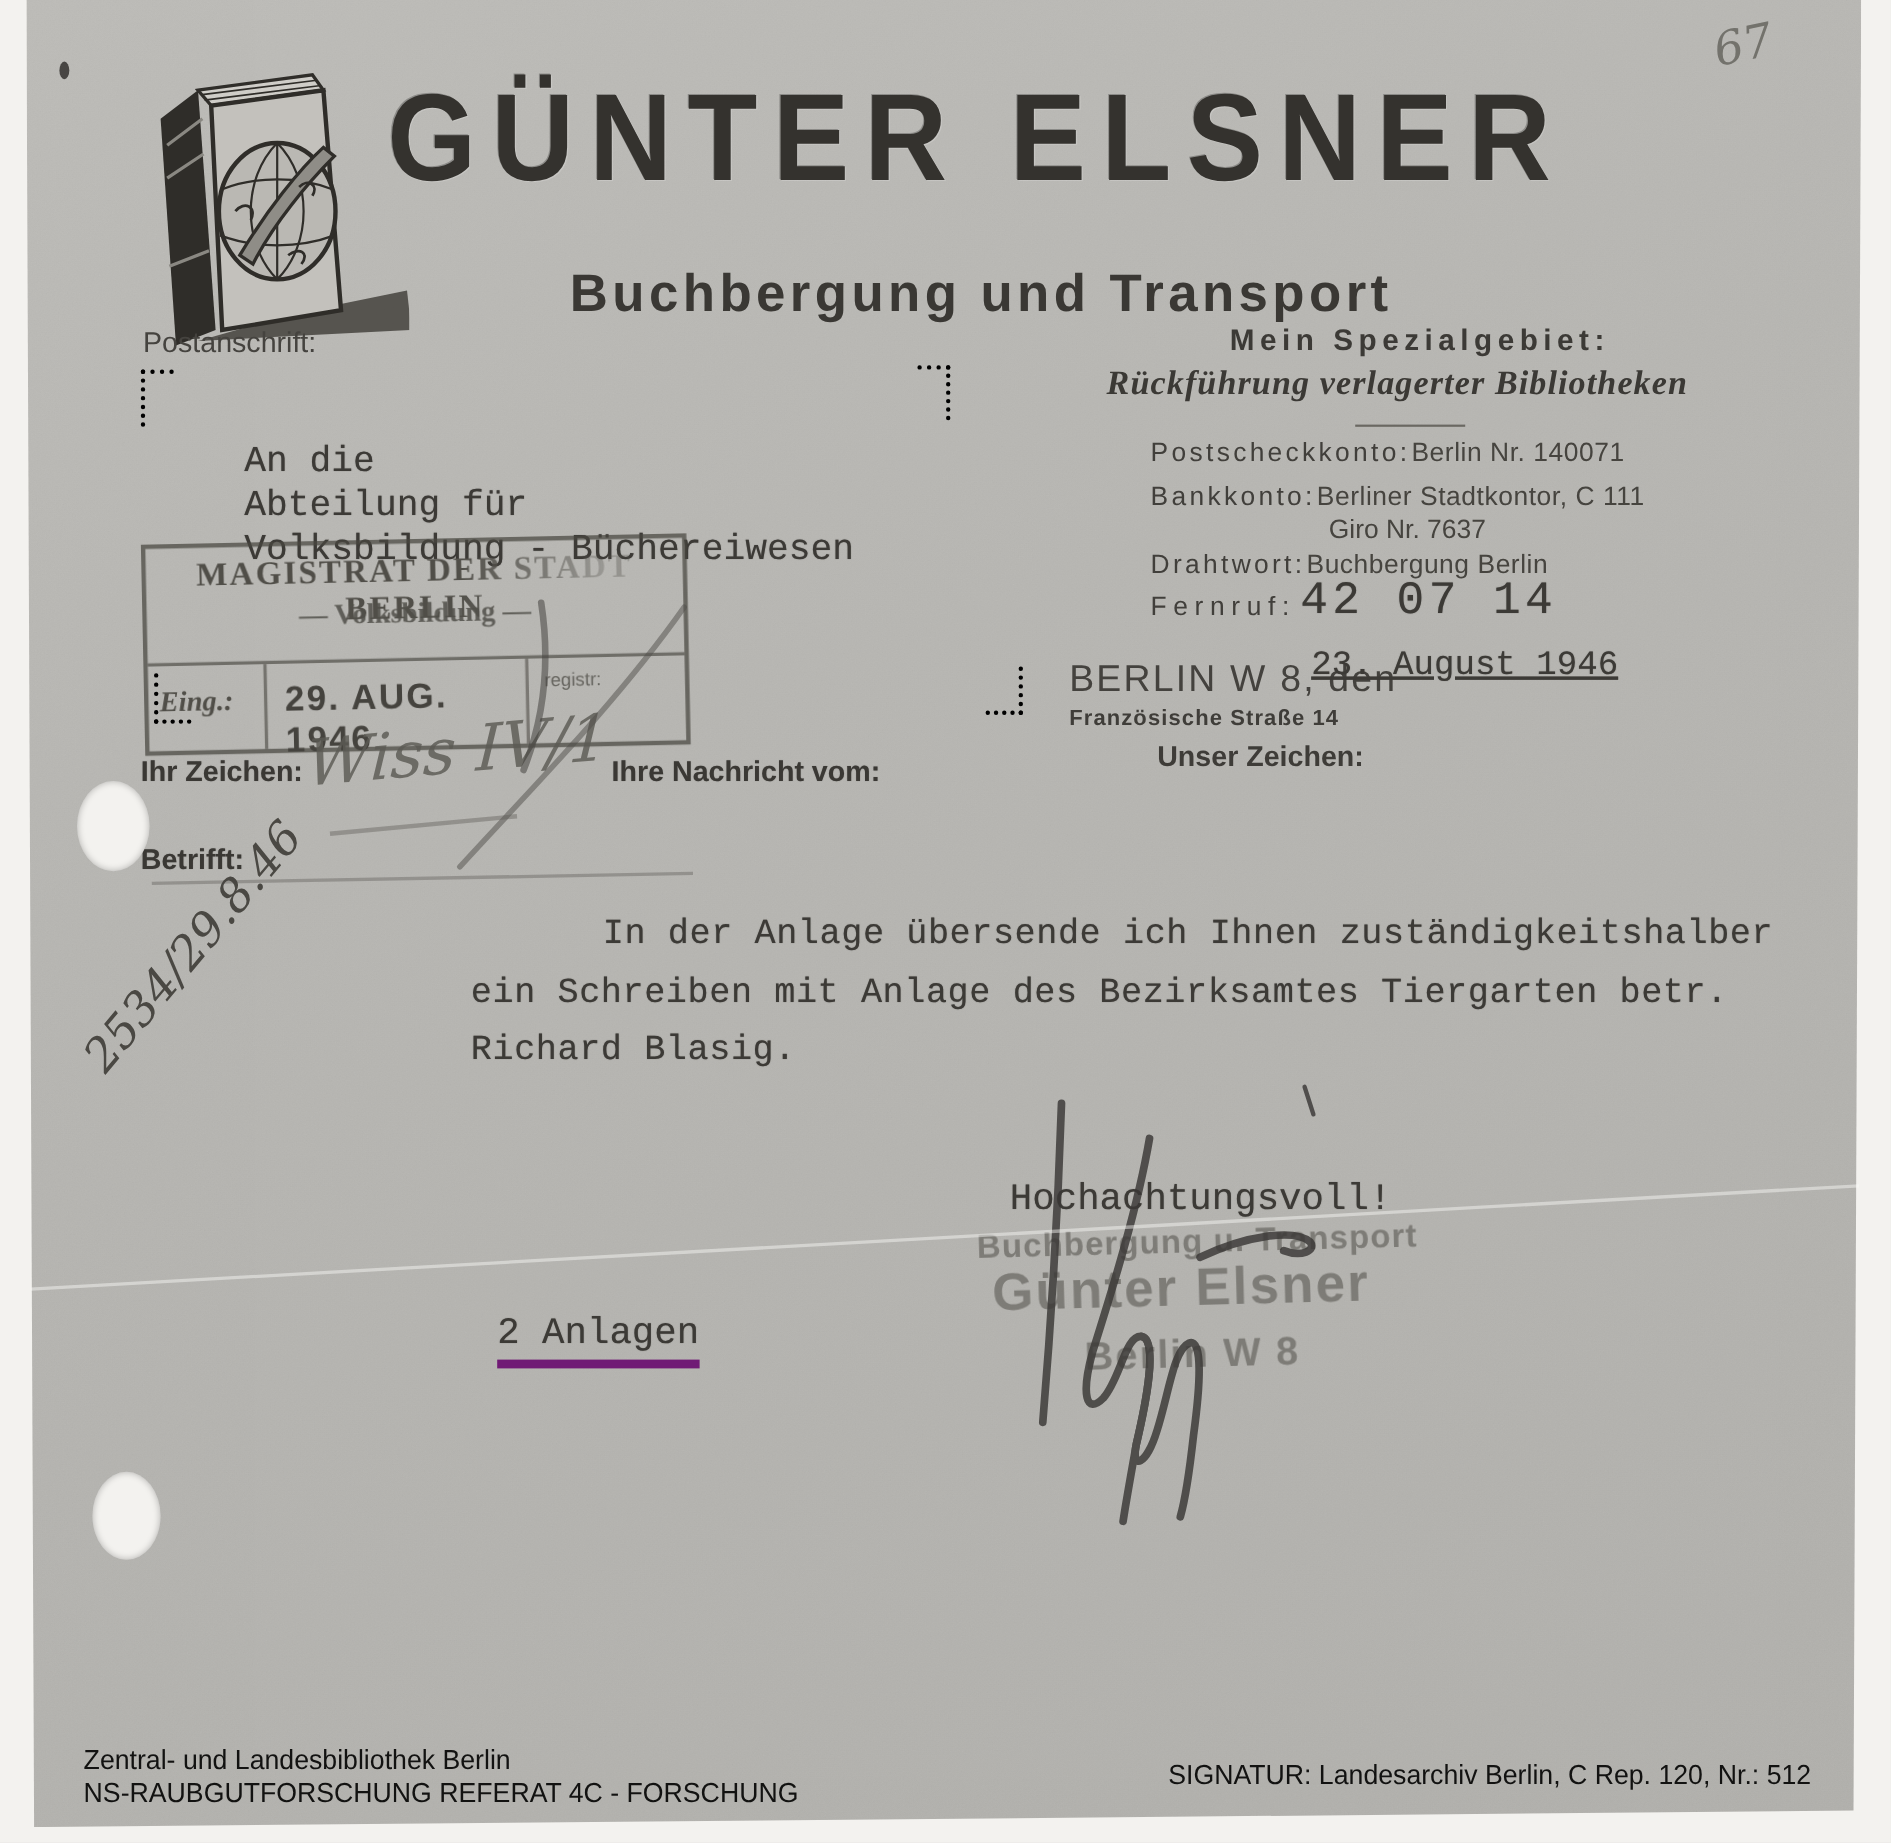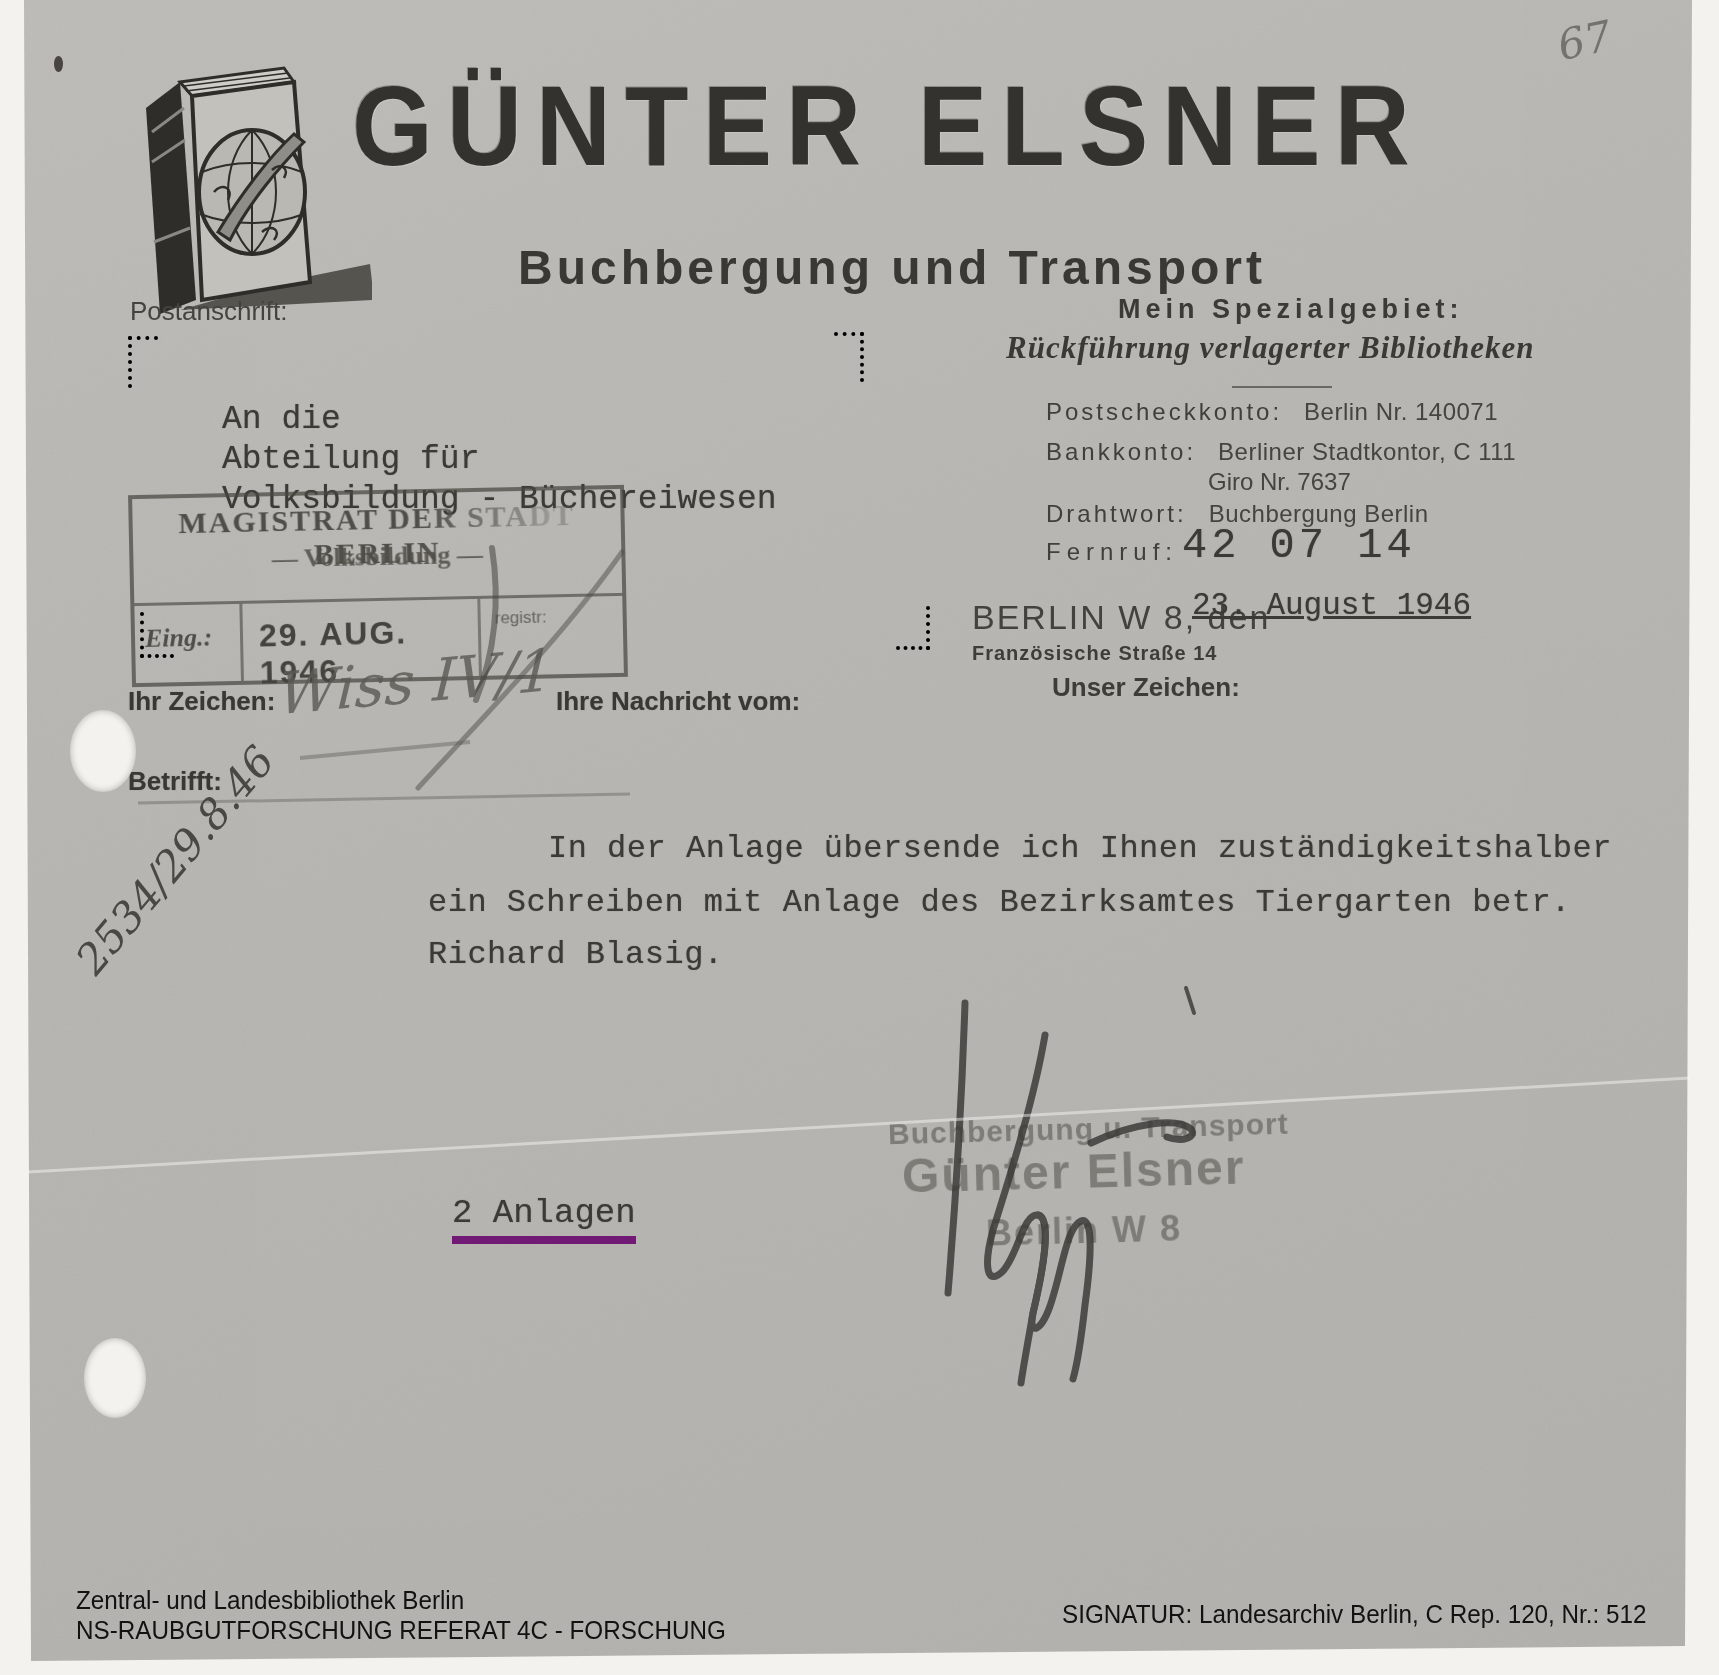--- a/index.html
+++ b/index.html
@@ -26,21 +26,21 @@
   .mark-br{left:896px;top:606px;width:30px;height:40px;border-right:4px dotted;border-bottom:4px dotted;}
   
   .tw{font-family:"Liberation Mono","DejaVu Sans Mono",monospace;color:#3c3a36;
       text-shadow:0 0 1px rgba(60,58,54,.55);}
   .recipient{left:222px;top:400px;font-size:33px;line-height:40px;white-space:pre;}
   
   .spez-lab{left:1118px;top:294px;font-size:27px;font-weight:700;letter-spacing:5px;color:#3c3a36;}
   .spez-val{left:1006px;top:330px;font-family:"Liberation Serif","DejaVu Serif",serif;
             font-style:italic;font-weight:700;font-size:31px;letter-spacing:1px;color:#3b3935;}
   .spez-rule{left:1232px;top:386px;width:100px;border-top:2px solid #6a6862;}
-  .inforow{display:flex;align-items:flex-end;gap:22px;}
+  .inforow{display:flex;align-items:flex-end;gap:1px;}
   .inforow .lab{font-size:24px;letter-spacing:3px;color:#413f3b;}
   .inforow .val{font-size:24px;letter-spacing:.5px;color:#46443f;}
   .r-post{left:1046px;top:398px;} .r-bank{left:1046px;top:438px;}
   .r-giro{left:1208px;top:468px;font-size:24px;color:#46443f;}
   .r-draht{left:1046px;top:500px;}
   .r-fern{left:1046px;top:538px;font-size:24px;letter-spacing:6px;color:#413f3b;}
   .r-phone{left:1182px;top:522px;font-size:42px;letter-spacing:4px;}
   
   .d-city{left:972px;top:598px;font-size:34px;letter-spacing:2px;color:#44423e;}
   .d-date{left:1192px;top:588px;font-size:31px;text-decoration:underline;}
@@ -182,20 +182,21 @@
   <div class="abs hand h-wiss">Wiss IV/1</div>
   <div class="abs hand h-reg">2534/29.8.46</div>
 
   <div class="abs hole hole1"></div>
   <div class="abs hole hole2"></div>
 
   <div class="abs tw bodyline b1">In der Anlage übersende ich Ihnen zuständigkeitshalber</div>
   <div class="abs tw bodyline b2">ein Schreiben mit Anlage des Bezirksamtes Tiergarten betr.</div>
   <div class="abs tw bodyline b3">Richard Blasig.</div>
 
+  <div class="abs tw closing">Hochachtungsvoll!</div>
   <div class="abs cstamp cs1">Buchbergung u. Transport</div>
   <div class="abs cstamp cs2">Günter Elsner</div>
   <div class="abs cstamp cs3">Berlin W 8</div>
   <div class="abs tw anlagen">2 Anlagen</div>
 
   <svg class="abs" style="left:895px;top:975px" width="340" height="420" viewBox="0 0 340 420">
     <g fill="none" stroke="#3a3836" stroke-width="7" stroke-linecap="round" opacity=".82">
       <path d="M70 28 C67 120,62 210,53 318"></path>
       <path d="M150 60 C138 130,112 210,98 255 C88 292,92 312,108 296 C124 278,128 238,143 240 C158 243,147 300,138 338 C132 372,128 394,126 408"></path>
       <path d="M143 240 C158 243,147 300,138 338 C133 362,147 358,157 325 C168 290,172 252,186 246 C199 241,196 286,190 330 C186 366,182 390,178 404"></path>

